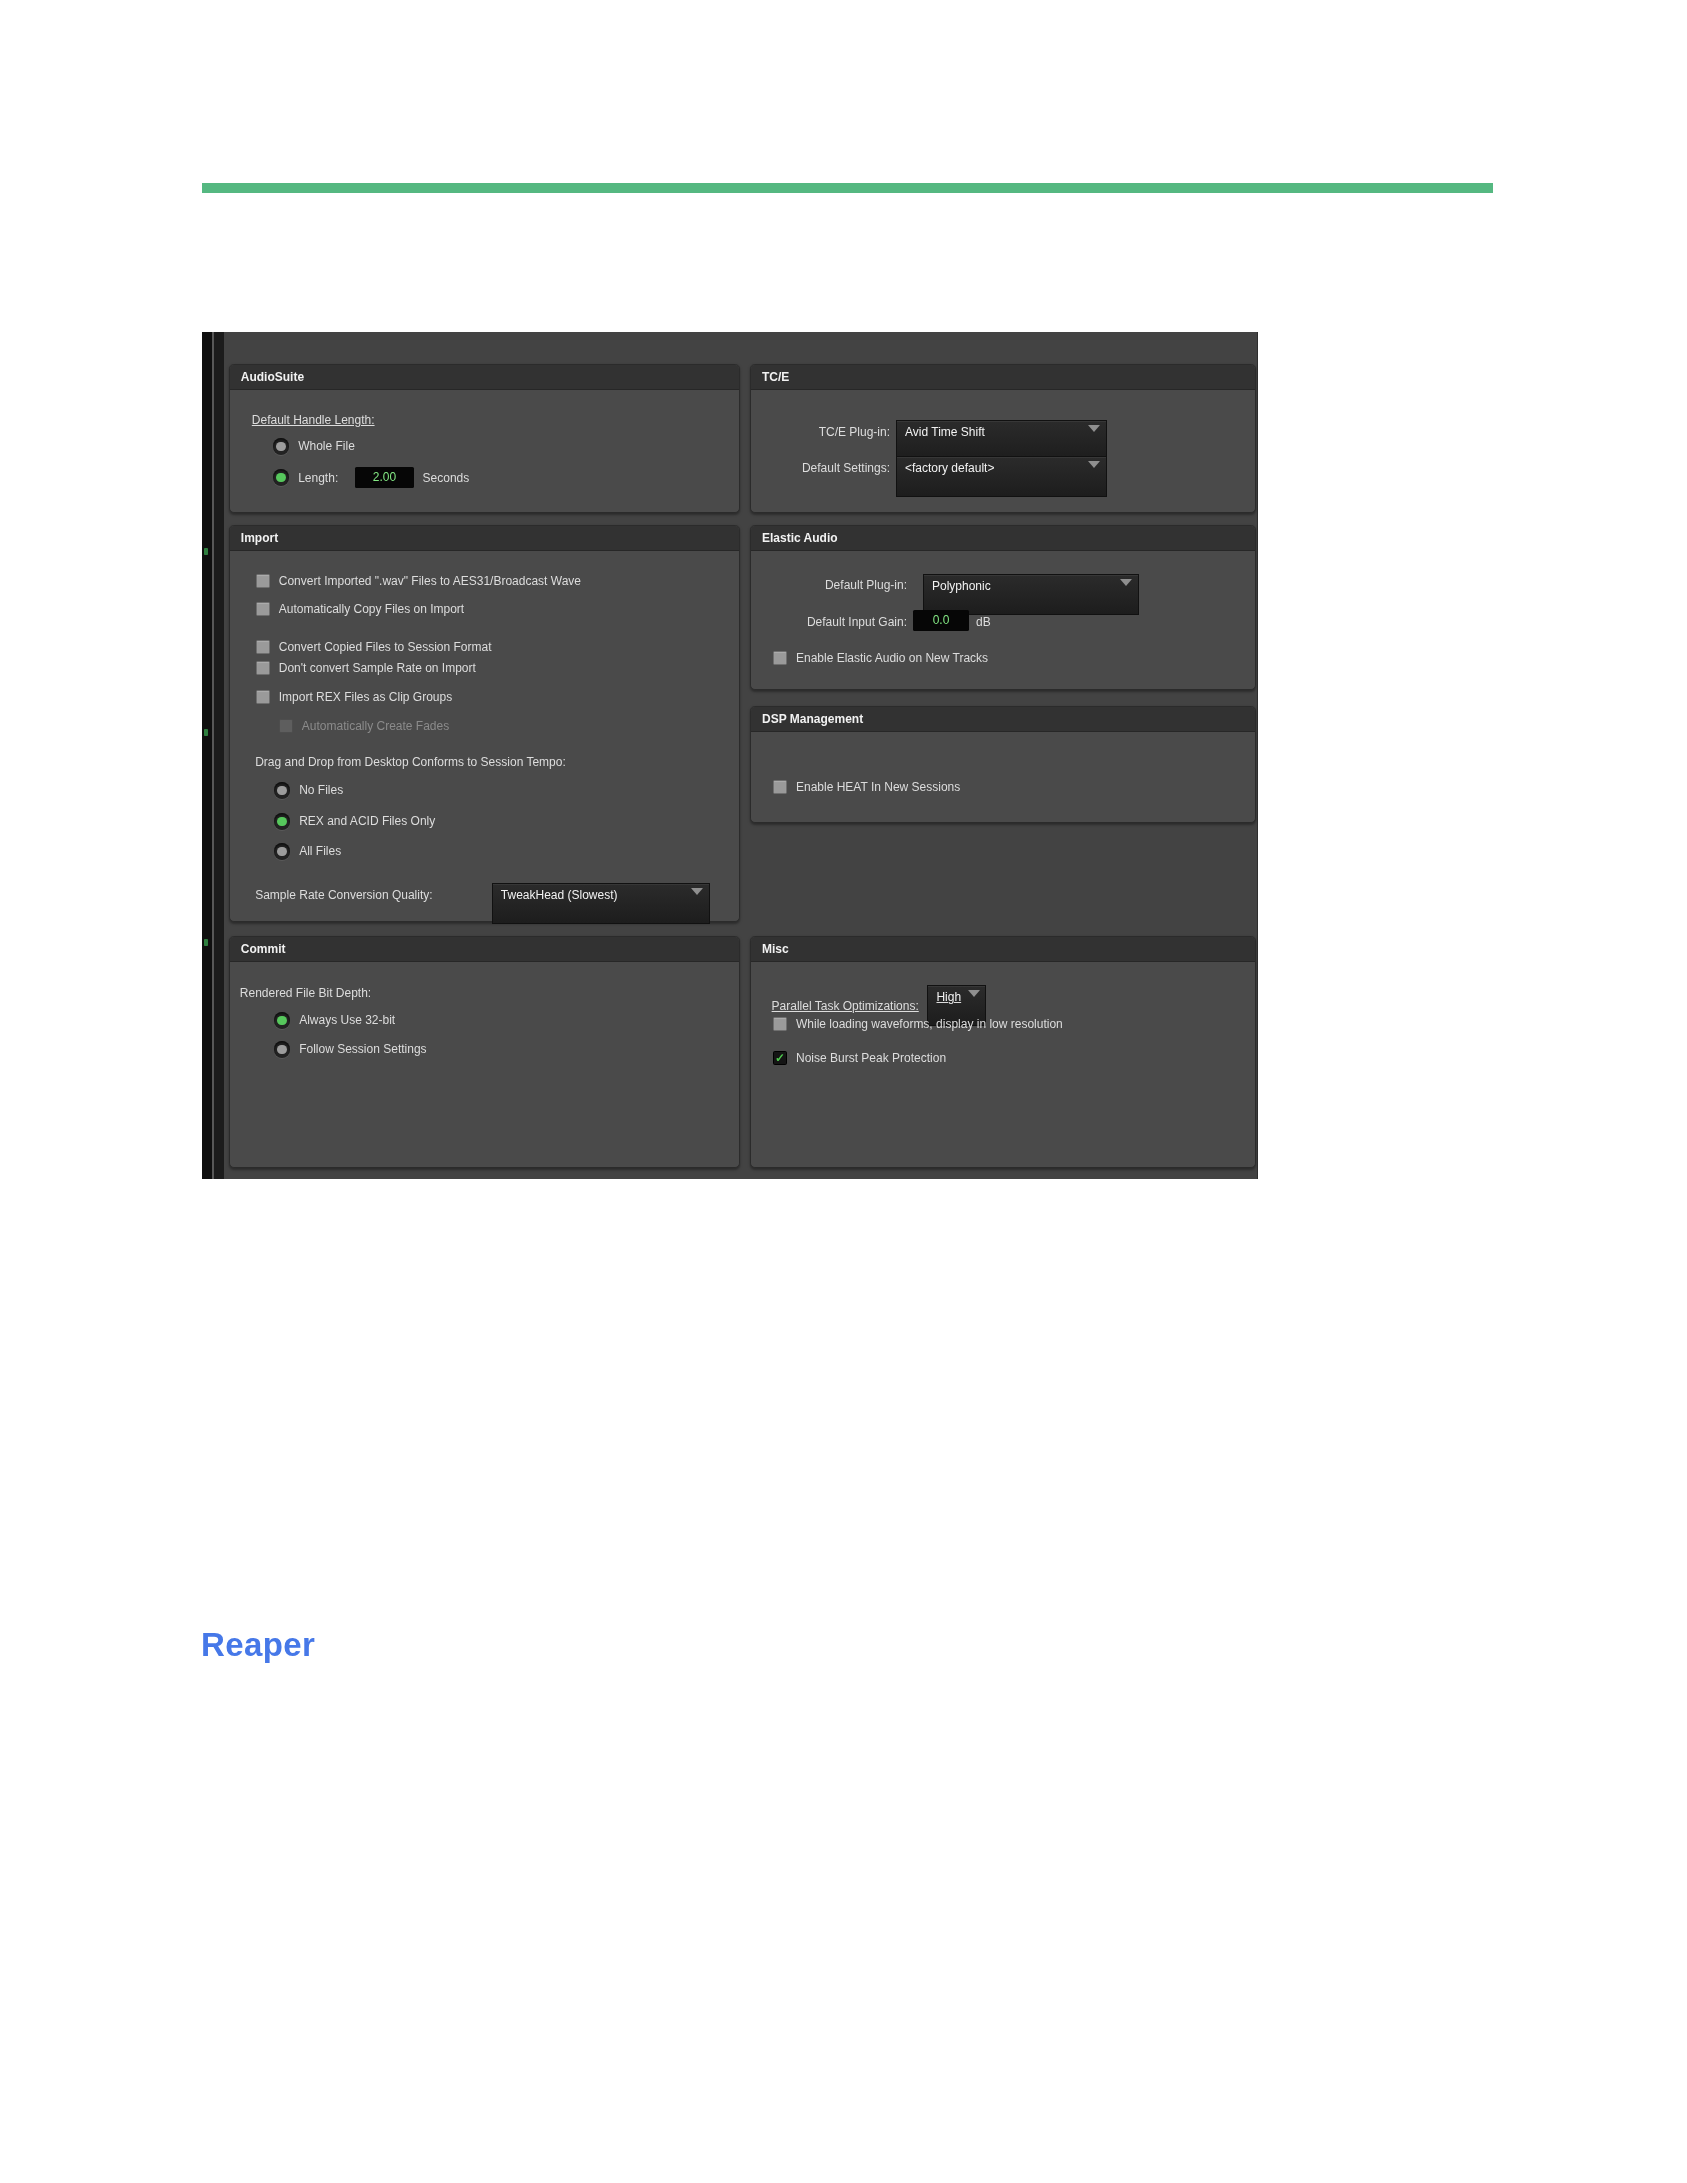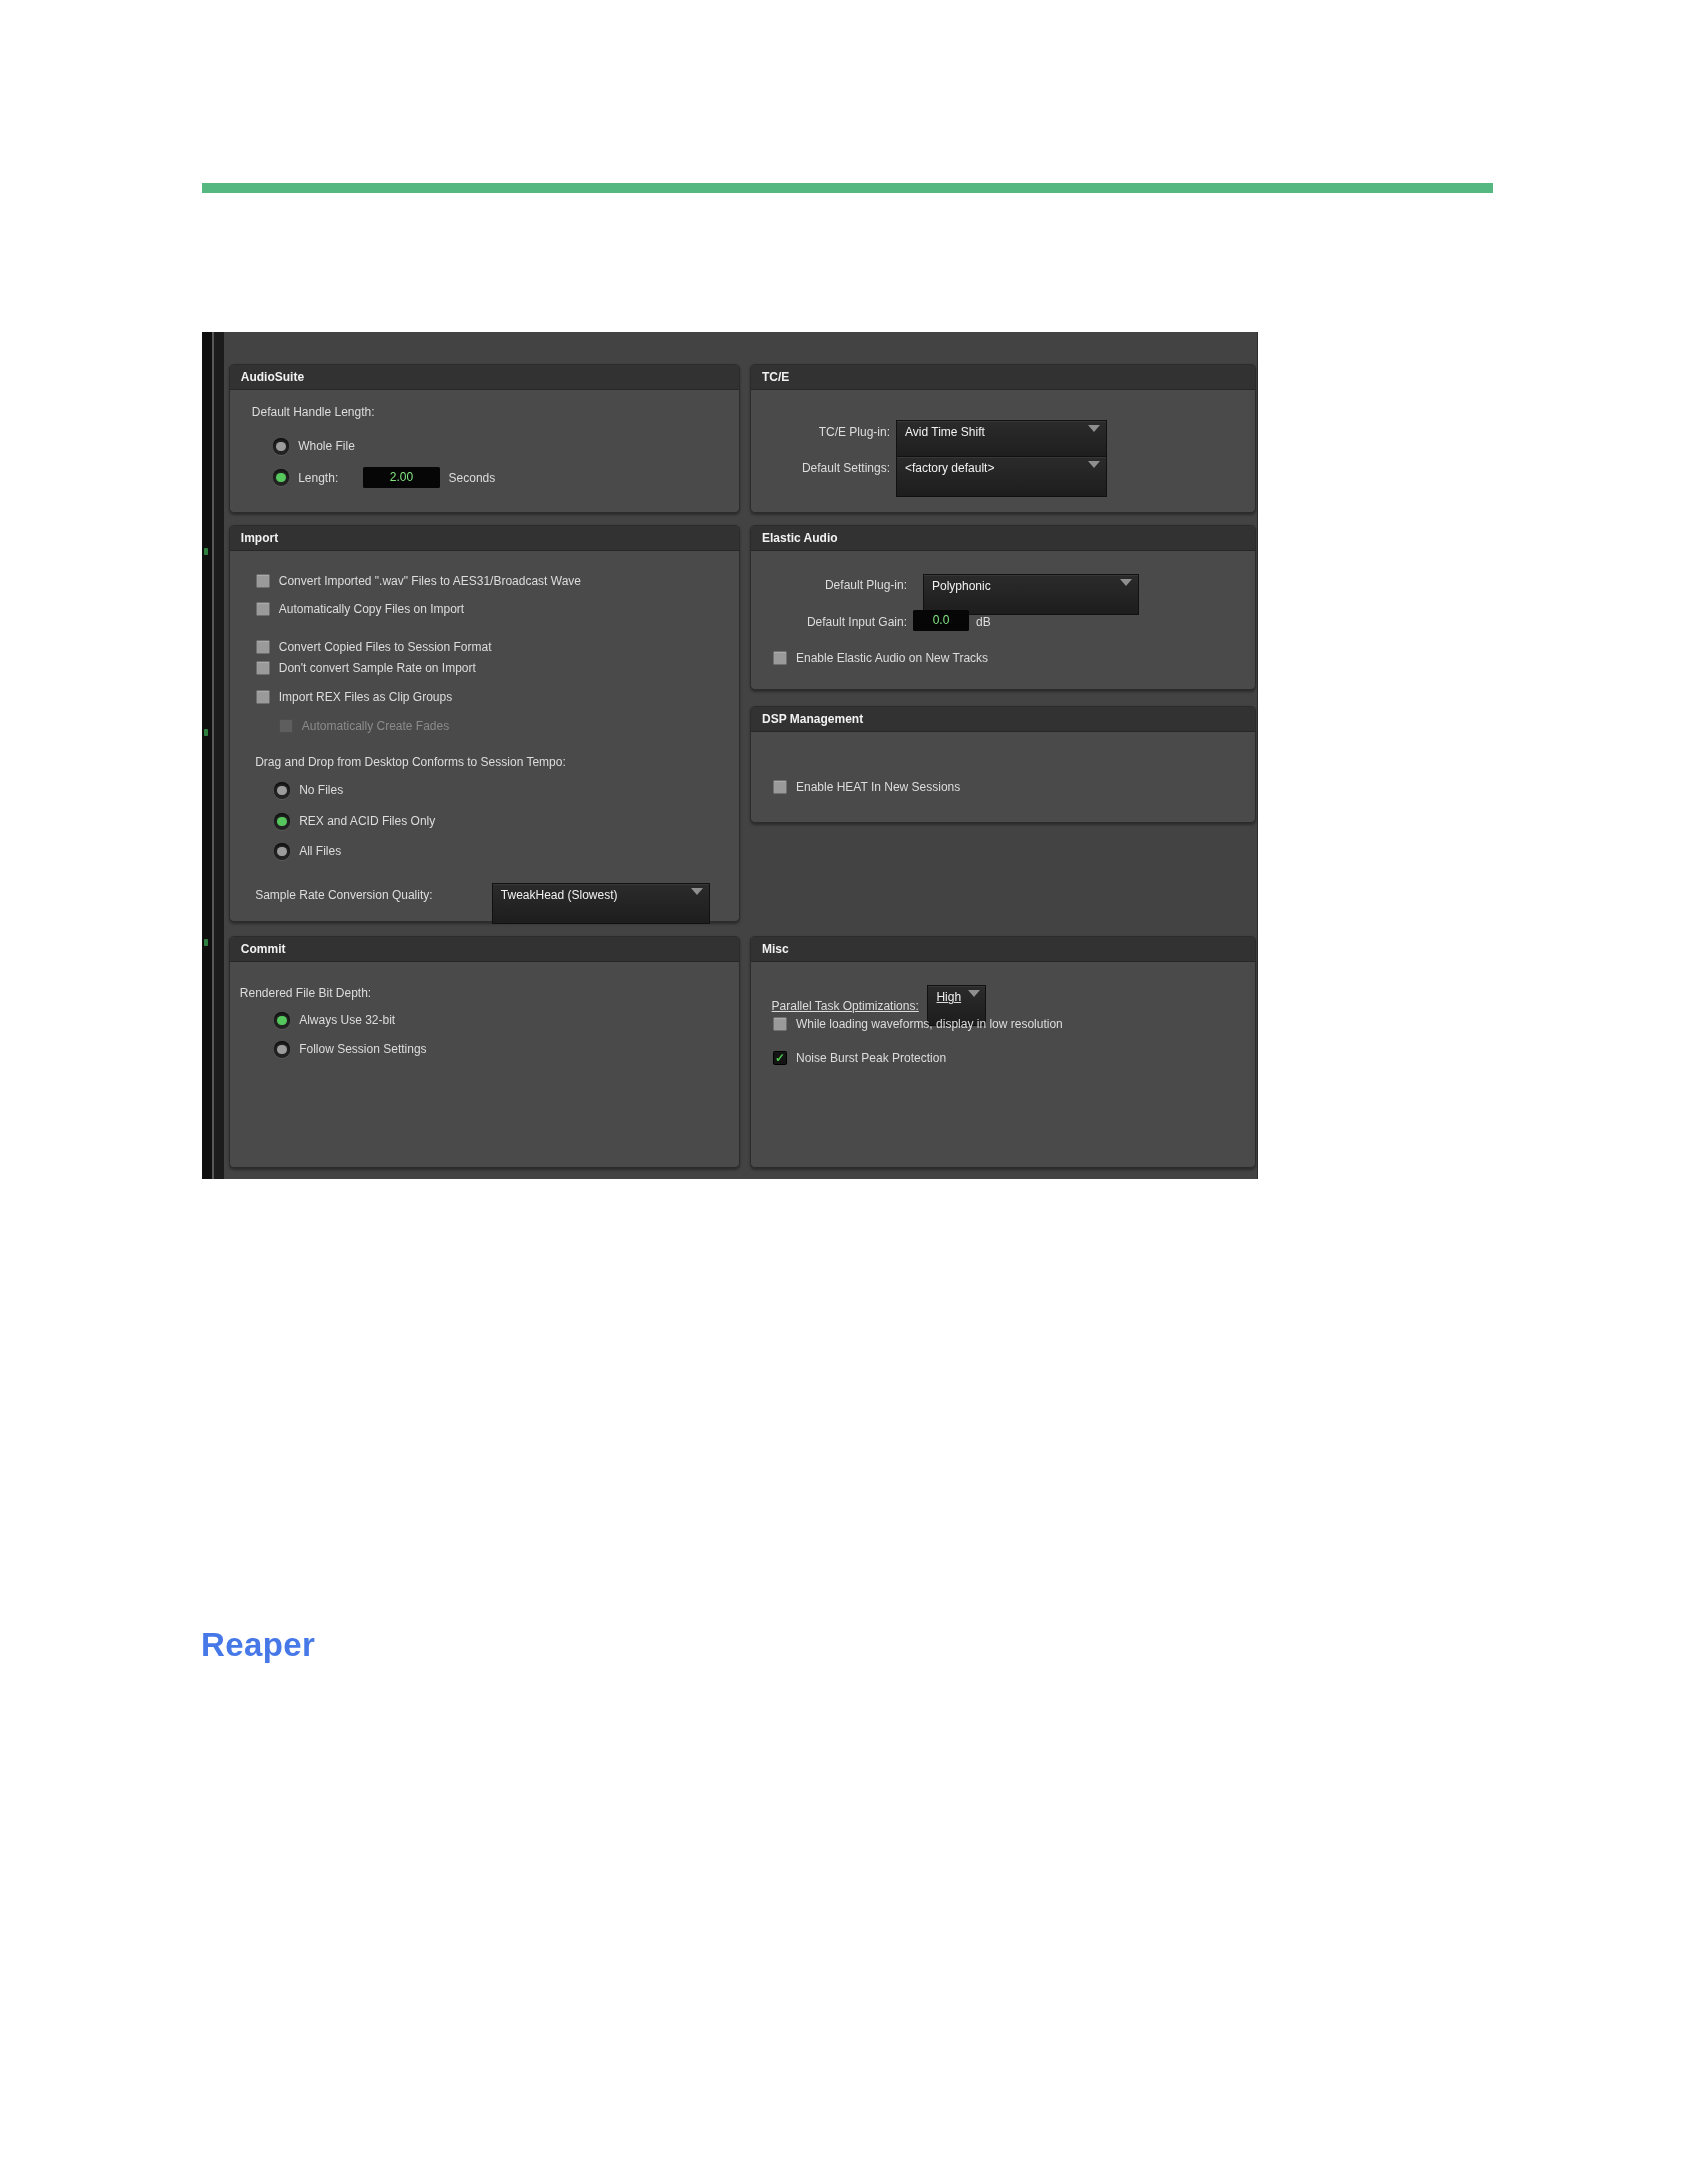--- a/index.html
+++ b/index.html
@@ -89,35 +89,35 @@
       <div class="speck" style="top:216px"></div>
       <div class="speck" style="top:397px"></div>
       <div class="speck" style="top:607px"></div>
     </div>
 
     <div class="dialog">
 
 
       <div class="pnl" style="left:4.8px;top:32px;width:511px;height:149px;">
         <div class="pnl-h">AudioSuite</div>
-        <div class="ar" style="left:22px;top:40px;">
+        <div class="ar" style="left:22px;top:48px;text-decoration:underline;">
           <span class="lbl">Default Handle Length:</span>
         </div>
         <div class="ar" style="left:43px;top:73px;">
           <span class="radio">
               <span class="dot"></span>
             </span>
           <span class="lbl">Whole File</span>
         </div>
         <div class="ar" style="left:43px;top:102px;">
           <span class="radio on">
               <span class="dot"></span>
             </span>
           <span class="lbl">Length:</span>
-          <span class="val" style="width:77px;margin-left:16px;">2.00</span>
+          <span class="val" style="width:59px;margin-left:8px;">2.00</span>
           <span class="lbl">Seconds</span>
         </div>
       </div>
 
       <div class="pnl" style="left:526px;top:32px;width:506px;height:149px;">
         <div class="pnl-h">TC/E</div>
         <span class="rlbl" style="left:0;top:60px;width:139px;">TC/E Plug-in:</span>
         <div class="dd" style="position:absolute;left:145px;top:55px;width:211px;">
           <span>Avid Time Shift</span>
           <span class="arr"></span>

